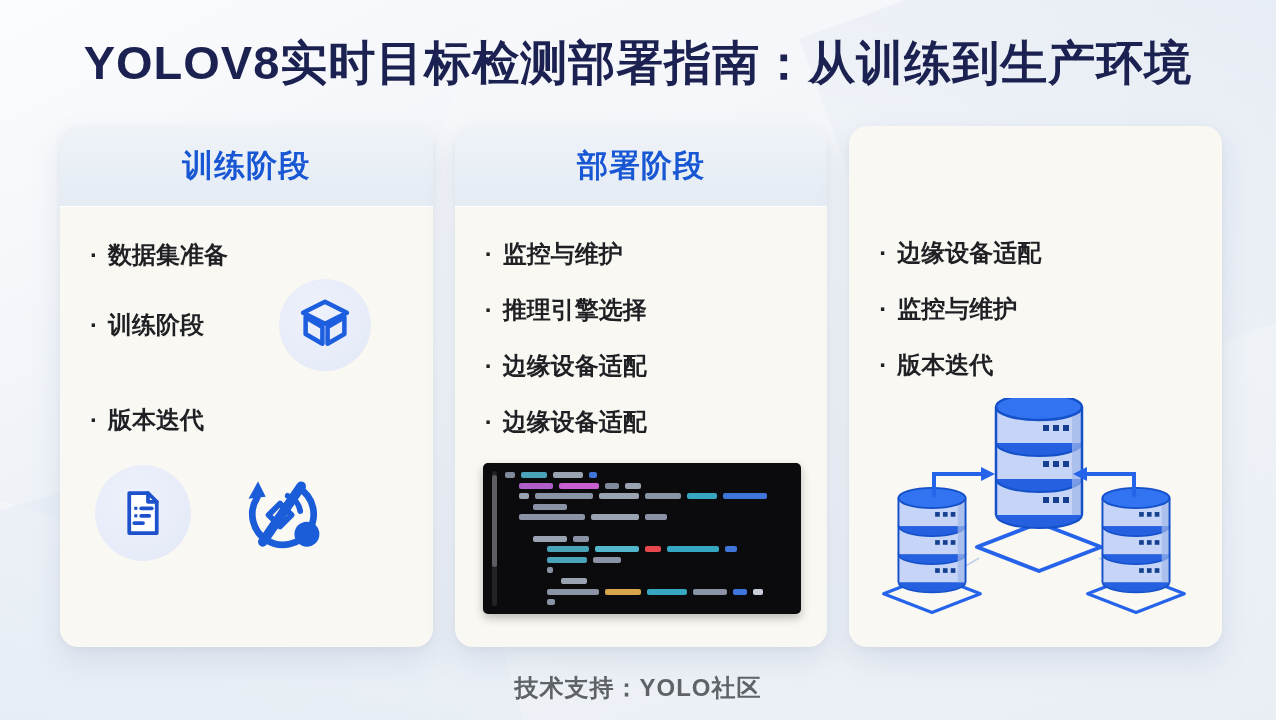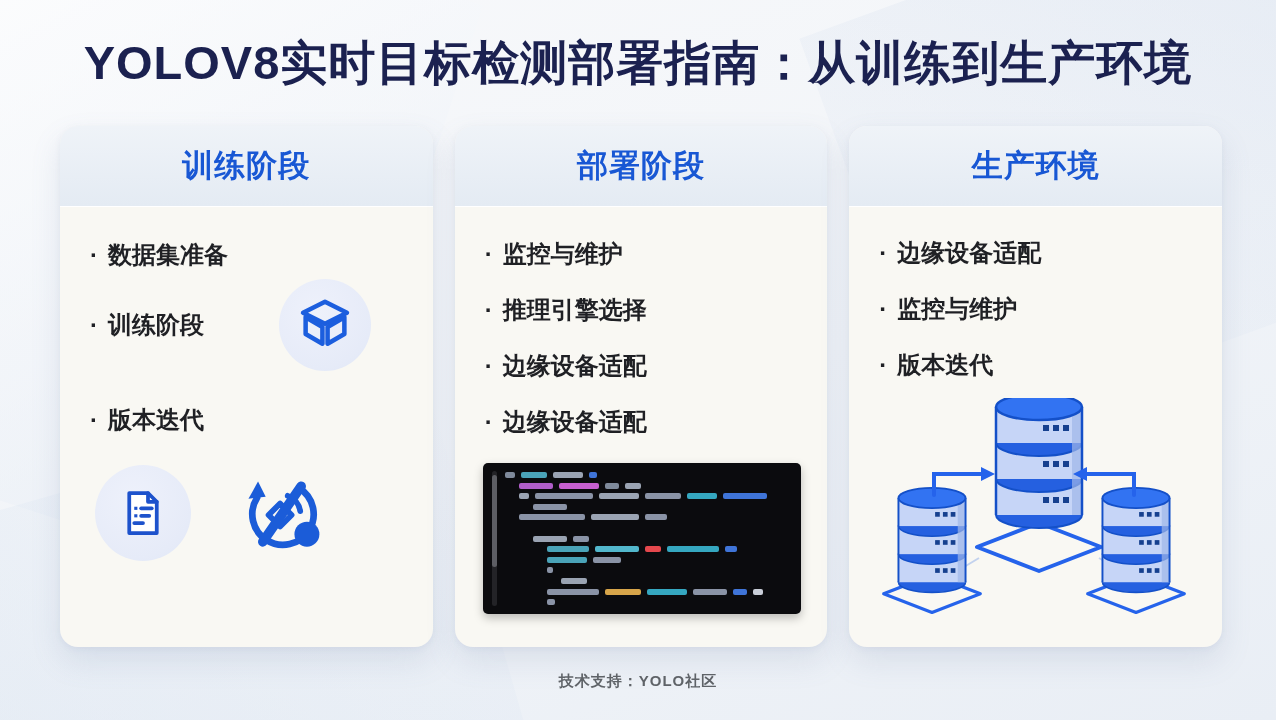--- a/index.html
+++ b/index.html
@@ -72,21 +72,21 @@
                 background:#5d5e64; border-radius:3px; }
   .code-lines { position:absolute; left:22px; top:9px; right:6px; filter:blur(.35px); }
   .code-line { height:6px; margin-bottom:4.6px; white-space:nowrap; }
   .code-line span { display:inline-block; height:6px; border-radius:2px;
                     margin-right:6px; vertical-align:top; }
 
   .db-diagram { position:absolute; left:8px; top:272px; width:356px; height:230px; }
 
   .footer-credit {
     position:absolute; top:672px; left:0; width:100%; text-align:center;
-    font-size:15px; font-weight:600; color:#5f6368; letter-spacing:1px;
+    font-size:24px; font-weight:600; color:#5f6368; letter-spacing:1px;
   }
 </style>
 </head>
 <body>
 
 <div class="stage">
   <div class="bg-shape bg1"></div>
   <div class="bg-shape bg2"></div>
   <div class="bg-shape bg3"></div>
 
@@ -184,23 +184,20 @@
             <div class="code-line" style="margin-left: 42px;"><span style="background: rgb(74, 163, 184); width: 40px;"></span><span style="background: rgb(138, 147, 166); width: 28px;"></span></div>
             <div class="code-line" style="margin-left: 42px;"><span style="background: rgb(138, 147, 166); width: 6px;"></span></div>
             <div class="code-line" style="margin-left: 56px;"><span style="background: rgb(154, 163, 178); width: 26px;"></span></div>
             <div class="code-line" style="margin-left: 42px;"><span style="background: rgb(138, 147, 166); width: 52px;"></span><span style="background: rgb(215, 165, 74); width: 36px;"></span><span style="background: rgb(53, 167, 192); width: 40px;"></span><span style="background: rgb(138, 147, 166); width: 34px;"></span><span style="background: rgb(63, 116, 216); width: 14px;"></span><span style="background: rgb(201, 206, 216); width: 10px;"></span></div>
             <div class="code-line" style="margin-left: 42px;"><span style="background: rgb(138, 147, 166); width: 8px;"></span></div>
           </div>
       </div>
     </section>
 
     <section class="card">
-      <div class="card-header">
-        <span class="card-title">生产环境</span>
-      </div>
       <ul class="bullet-list list-c3">
         <li>
           <span class="bullet-marker">·</span>
           <span>边缘设备适配</span>
         </li>
         <li>
           <span class="bullet-marker">·</span>
           <span>监控与维护</span>
         </li>
         <li>

